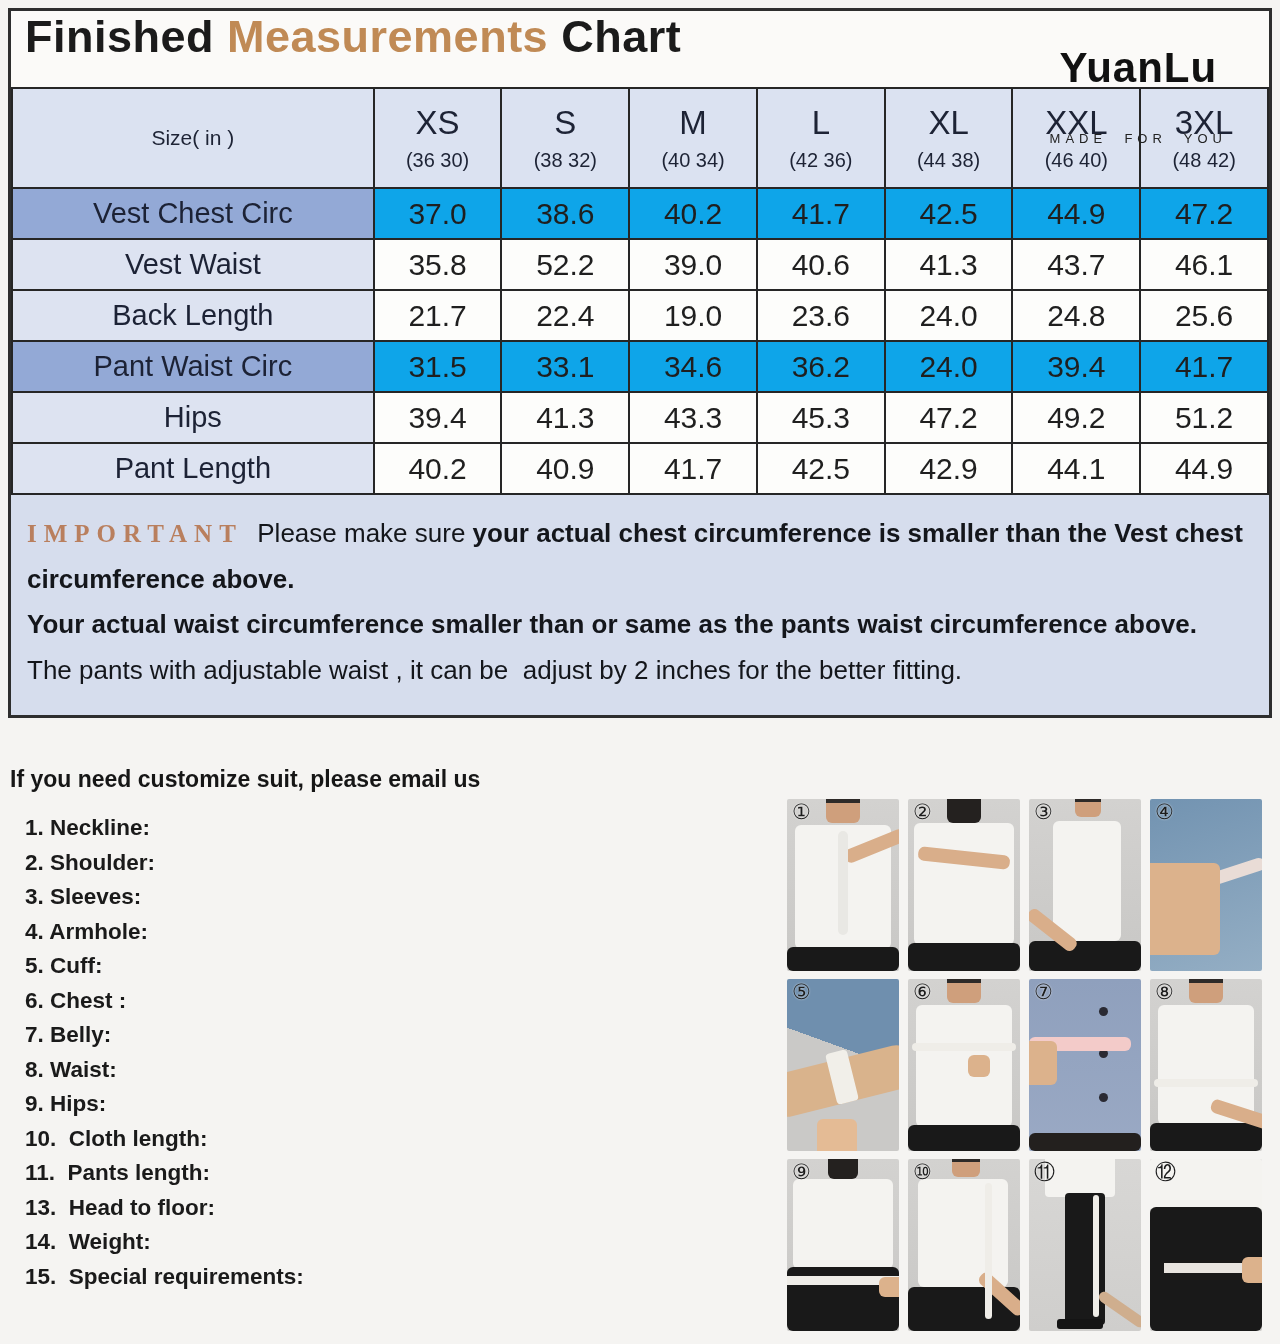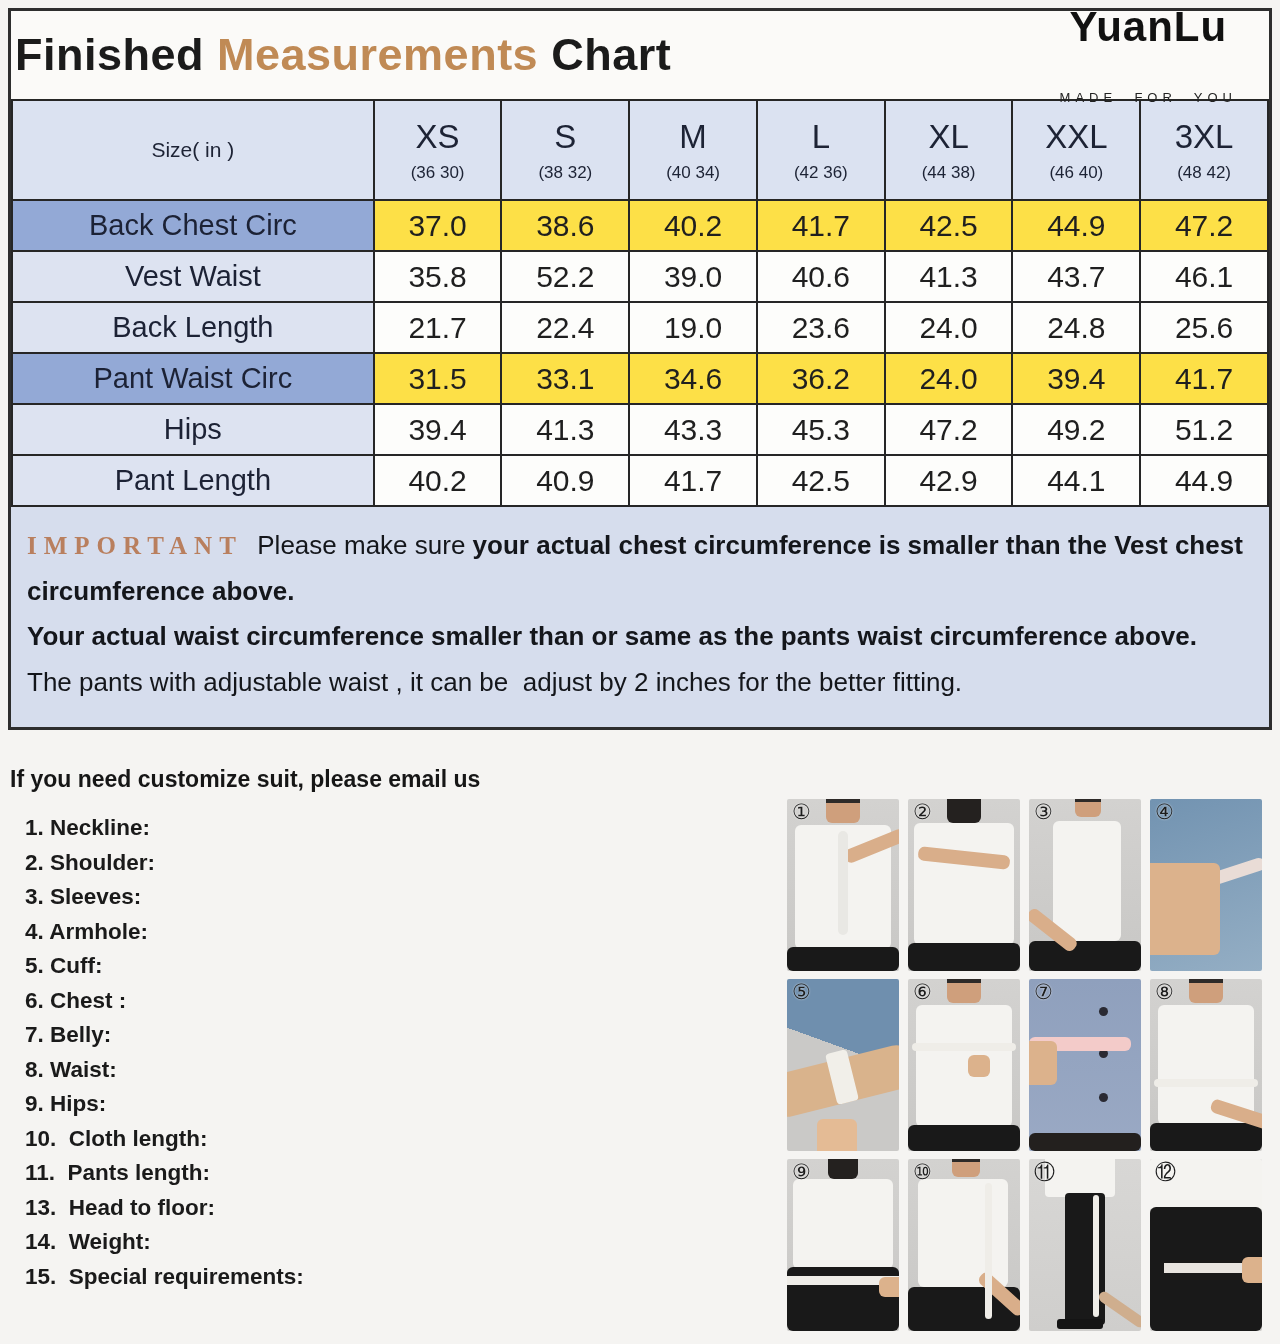--- a/index.html
+++ b/index.html
@@ -11,43 +11,43 @@
     position:relative;
   }
   .sheet{position:relative;width:1280px;height:1344px;}
 
   
   .box{
     position:absolute;left:8px;top:8px;width:1258px;
     border:3px solid #2e2e2e;background:#fbfaf8;
   }
   .title-bar{
-    height:88px;display:flex;align-items:center;
-    padding:0 4px;white-space:pre-wrap;
+    height:76px;display:flex;align-items:flex-start;
+    padding:0 14px;white-space:pre-wrap;
   }
   .title{font-size:45px;font-weight:600;color:#1b1b1b;letter-spacing:0.5px;}
   .title .accent{color:#c08a55;}
   .brand{margin-left:auto;text-align:center;padding-right:28px;}
   .brand-name{font-size:42px;font-weight:bold;color:#111;letter-spacing:1px;line-height:1;}
   .brand-tag{font-size:13px;letter-spacing:5px;color:#222;margin-top:6px;}
 
   
   table.size-table{width:100%;border-collapse:collapse;table-layout:fixed;}
   .size-table col.first{width:28.8%;}
   .size-table th,.size-table td{border:2px solid #262626;text-align:center;vertical-align:middle;}
   .size-table thead th{background:#dbe2f1;height:96px;color:#1d2335;font-weight:400;}
   .size-table thead th .sz{font-size:33px;}
-  .size-table thead th .sub{font-size:17px;margin-top:7px;}
+  .size-table thead th .sub{font-size:20px;margin-top:7px;}
   .size-table .size-label{font-size:21px;}
   .size-table tbody th{
     background:#dde3f1;color:#1c2235;font-size:29px;font-weight:400;height:47px;
   }
   .size-table tbody th.hl{background:#93a9d6;}
   .size-table tbody td{background:#fdfdfb;color:#1f1f1f;font-size:30px;height:47px;}
-  .size-table tbody td.gray{background:#fde047;}
+  .size-table tbody td.gray{background:#0ea5e9;}
 
   
   .important{
     background:#d6dded;padding:16px 16px 22px 16px;
     font-size:26px;line-height:1.75;color:#14161b;
   }
   .important p{margin:0;white-space:pre-wrap;}
   .imp-label{
     font-family:"Liberation Serif", serif;
     color:#b97f5e;letter-spacing:7px;font-size:25px;font-weight:600;
@@ -213,21 +213,21 @@
               <div class="sub">(46 40)</div>
             </th>
             <th>
               <div class="sz">3XL</div>
               <div class="sub">(48 42)</div>
             </th>
           </tr>
       </thead>
       <tbody id="table-body">
           <tr>
-            <th class="hl">Back Chest Circ</th>
+            <th class="hl">Vest Chest Circ</th>
             <td class="gray">37.0</td>
             <td class="gray">38.6</td>
             <td class="gray">40.2</td>
             <td class="gray">41.7</td>
             <td class="gray">42.5</td>
             <td class="gray">44.9</td>
             <td class="gray">47.2</td>
           </tr>
           <tr>
             <th>Vest Waist</th>

